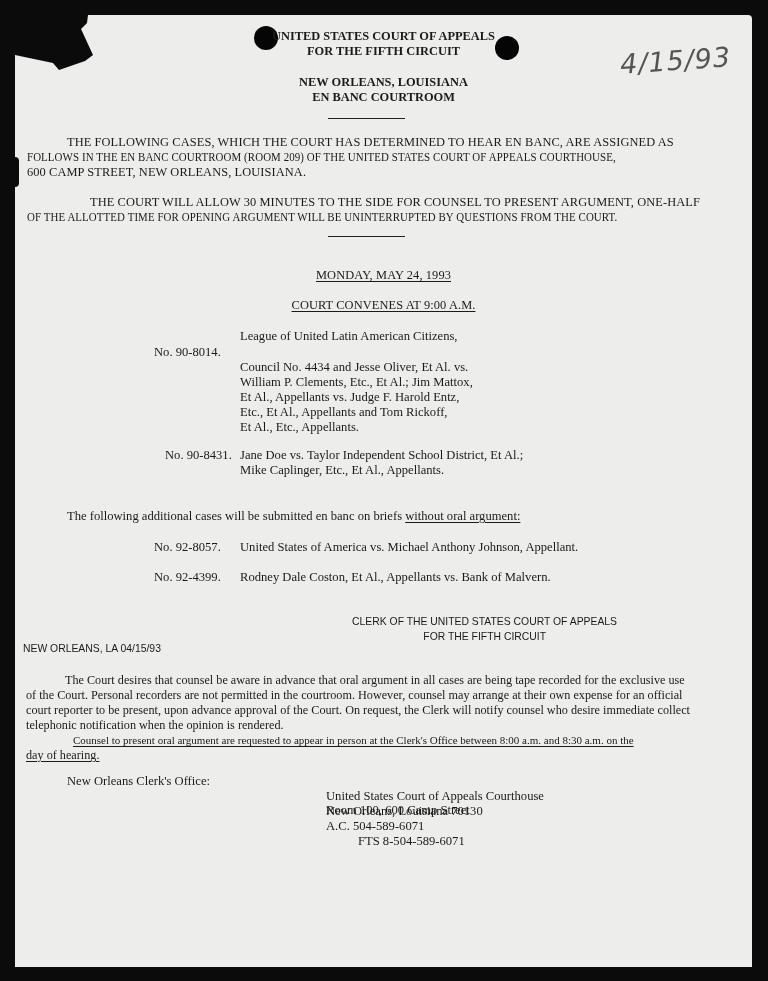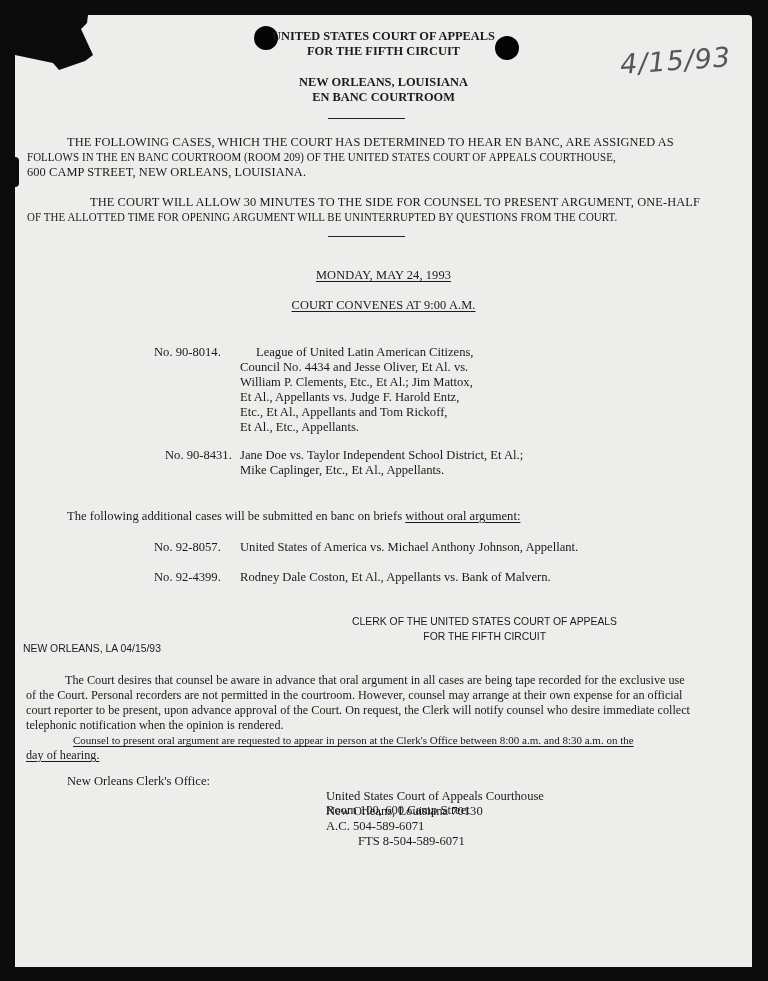--- a/index.html
+++ b/index.html
@@ -47,21 +47,21 @@
   <div class="t caps" style="left:12px;top:150px;">600 CAMP STREET, NEW ORLEANS, LOUISIANA.</div>
 
   <div class="t caps" style="left:52px;top:180px;margin-left:23px;">THE COURT WILL ALLOW 30 MINUTES TO THE SIDE FOR COUNSEL TO PRESENT ARGUMENT, ONE-HALF</div>
   <div class="t caps" style="left:12px;top:195px;"><span class="narrow">OF THE ALLOTTED TIME FOR OPENING ARGUMENT WILL BE UNINTERRUPTED BY QUESTIONS FROM THE COURT.</span></div>
   <div class="rule" style="left:313px;width:77px;top:221px;"></div>
 
   <div class="t c caps u" style="left:0;width:737px;top:253px;">MONDAY, MAY 24, 1993</div>
   <div class="t c caps u" style="left:0;width:737px;top:283px;">COURT CONVENES AT 9:00 A.M.</div>
 
   <div class="t" style="left:139px;top:330px;">No. 90-8014.</div>
-  <div class="t" style="left:225px;top:330px;margin-left:16px;">League of United Latin American Citizens,</div>
+  <div class="t" style="left:225px;top:314px;">League of United Latin American Citizens,</div>
   <div class="t" style="left:225px;top:345px;">Council No. 4434 and Jesse Oliver, Et Al. vs.</div>
   <div class="t" style="left:225px;top:360px;">William P. Clements, Etc., Et Al.; Jim Mattox,</div>
   <div class="t" style="left:225px;top:375px;">Et Al., Appellants vs. Judge F. Harold Entz,</div>
   <div class="t" style="left:225px;top:390px;">Etc., Et Al., Appellants and Tom Rickoff,</div>
   <div class="t" style="left:225px;top:405px;">Et Al., Etc., Appellants.</div>
 
   <div class="t" style="left:150px;top:433px;">No. 90-8431.</div>
   <div class="t" style="left:225px;top:433px;">Jane Doe vs. Taylor Independent School District, Et Al.;</div>
   <div class="t" style="left:225px;top:448px;">Mike Caplinger, Etc., Et Al., Appellants.</div>
 

